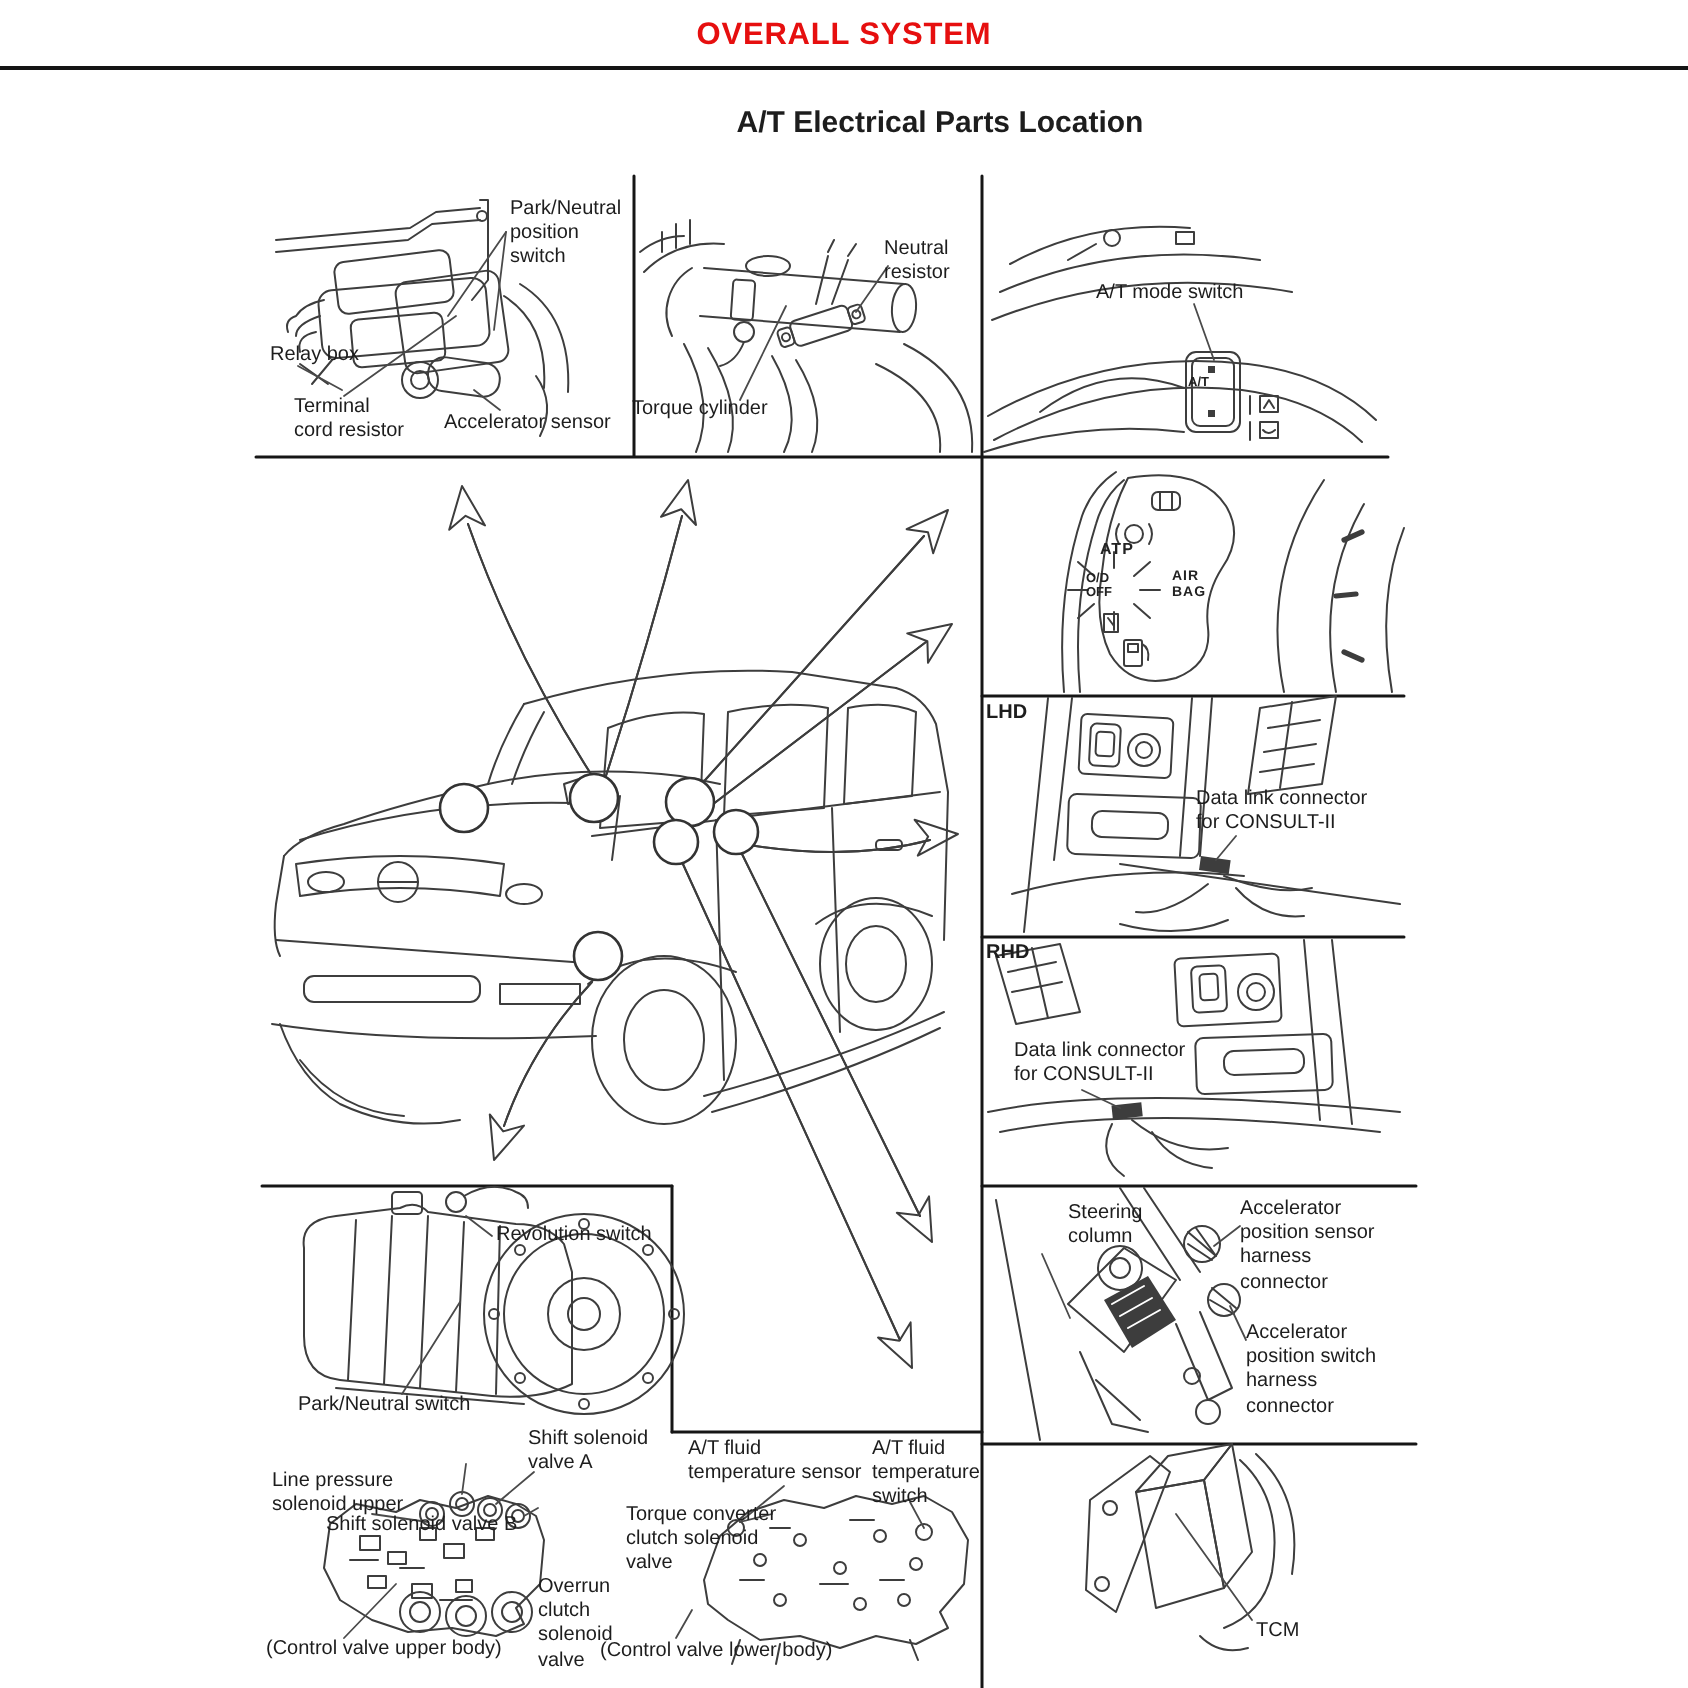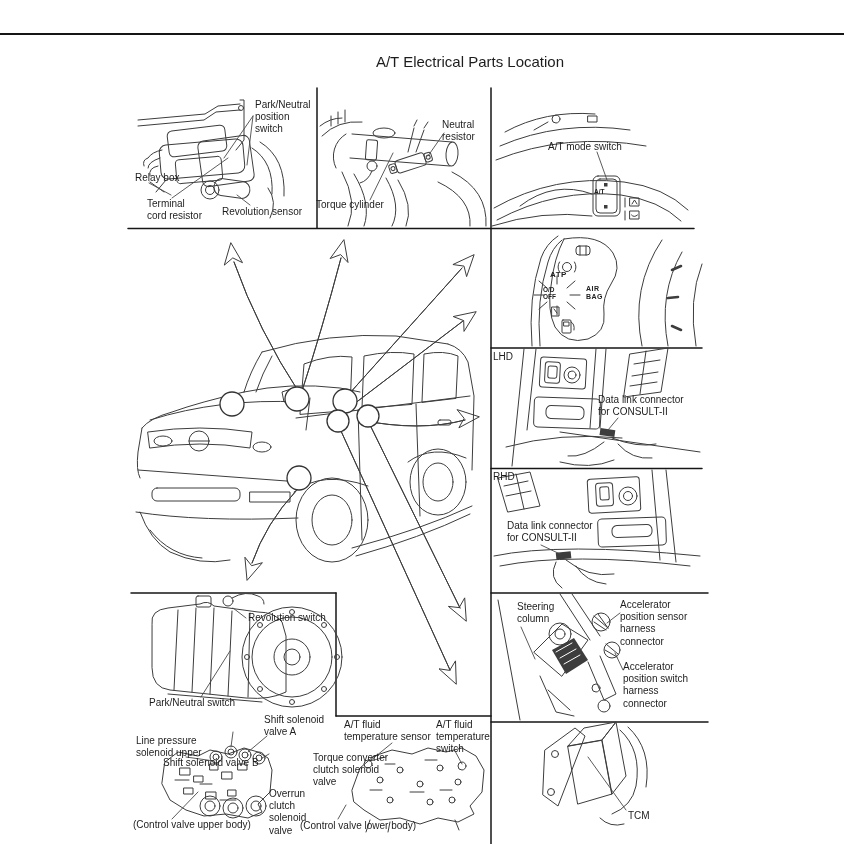--- a/index.html
+++ b/index.html
@@ -2,43 +2,44 @@
 <html><head>
 <meta charset="utf-8">
 <style>
   html,body{margin:0;padding:0;background:#fff}
   .page{position:relative;width:844px;height:844px;background:#fff;overflow:hidden;
         font-family:"Liberation Sans",sans-serif;color:#1d1d1d}
   .hdr{position:absolute;left:0;top:9px;width:844px;text-align:center;
        font-weight:bold;font-size:15.5px;letter-spacing:.4px}
   .rule{position:absolute;left:0;top:33px;width:844px;height:2px;background:#151515}
   .fig-title{position:absolute;left:96px;top:53px;width:748px;text-align:center;
-       font-weight:normal;font-size:15px}
+       font-weight:bold;font-size:15px}
   #art{position:absolute;left:0;top:0}
   #art path,#art rect,#art circle,#art ellipse,#art polygon,#art line{
        stroke:#3d3d3d;fill:none;stroke-width:1;stroke-linecap:round;stroke-linejoin:round}
   #art .divider{stroke:#161616;stroke-width:1.5}
   #art .marker{fill:#fff;stroke:#333;stroke-width:1.3}
   #art .leader{stroke:#4a4a4a;stroke-width:.9}
   #art .dark{fill:#3d3d3d;stroke:none}
   #art .whiteline{stroke:#fff;stroke-width:1}
   #art .thick{stroke-width:2.6}
   .lbl{position:absolute;font-size:10px;line-height:1.22;color:#1d1d1d;white-space:pre-line}
-  .tag{font-weight:normal;font-size:10px}
+  .tag{font-weight:bold;font-size:10px}
   .tiny{position:absolute;font-weight:bold;color:#222;white-space:pre-line;}
   .c-atp{left:550px;top:270px;font-size:8px;letter-spacing:.5px}
   .c-od{left:543px;top:286px;font-size:6.5px;line-height:1.15;width:28px}
   .c-ab{left:586px;top:285px;font-size:7px;line-height:1.15;width:26px;letter-spacing:.5px}
   .c-at{left:594px;top:188px;font-size:6.5px;width:25px}
 </style>
 </head>
 <body>
 
 <div class="page">
 
+  <div class="hdr" style="color: rgb(230, 15, 15);">OVERALL SYSTEM</div>
   <div class="rule"></div>
   <div class="fig-title">A/T Electrical Parts Location</div>
 
   <svg id="art" width="844" height="844" viewBox="0 0 844 844">
 
     <g>
       <line class="divider" x1="317" y1="88" x2="317" y2="228"></line>
       <line class="divider" x1="491" y1="88" x2="491" y2="844"></line>
       <line class="divider" x1="128" y1="228.5" x2="694" y2="228.5"></line>
       <line class="divider" x1="491" y1="348" x2="702" y2="348"></line>
@@ -408,32 +409,32 @@
       <path class="leader" d="M338,819 L346,805"></path>
     </g>
   </svg>
 
   <div class="lbl" style="left:255px;top:99px">Park/Neutral
 position
 switch</div>
   <div class="lbl" style="left:135px;top:172px">Relay box</div>
   <div class="lbl" style="left:147px;top:198px">Terminal
 cord resistor</div>
-  <div class="lbl" style="left:222px;top:206px">Revolution sensor</div>
+  <div class="lbl" style="left:222px;top:206px">Accelerator sensor</div>
   <div class="lbl" style="left:442px;top:119px">Neutral
 resistor</div>
   <div class="lbl" style="left:316px;top:199px">Torque cylinder</div>
   <div class="lbl" style="left:548px;top:141px">A/T mode switch</div>
   <div class="lbl tag" style="left:493px;top:351px">LHD</div>
   <div class="lbl" style="left:598px;top:394px">Data link connector
 for CONSULT-II</div>
   <div class="lbl tag" style="left:493px;top:471px">RHD</div>
   <div class="lbl" style="left:507px;top:520px">Data link connector
 for CONSULT-II</div>
-  <div class="lbl" style="left:517px;top:601px">Steering
+  <div class="lbl" style="left:534px;top:601px">Steering
 column</div>
   <div class="lbl" style="left:620px;top:599px">Accelerator
 position sensor
 harness
 connector</div>
   <div class="lbl" style="left:623px;top:661px">Accelerator
 position switch
 harness
 connector</div>
   <div class="lbl" style="left:628px;top:810px">TCM</div>

